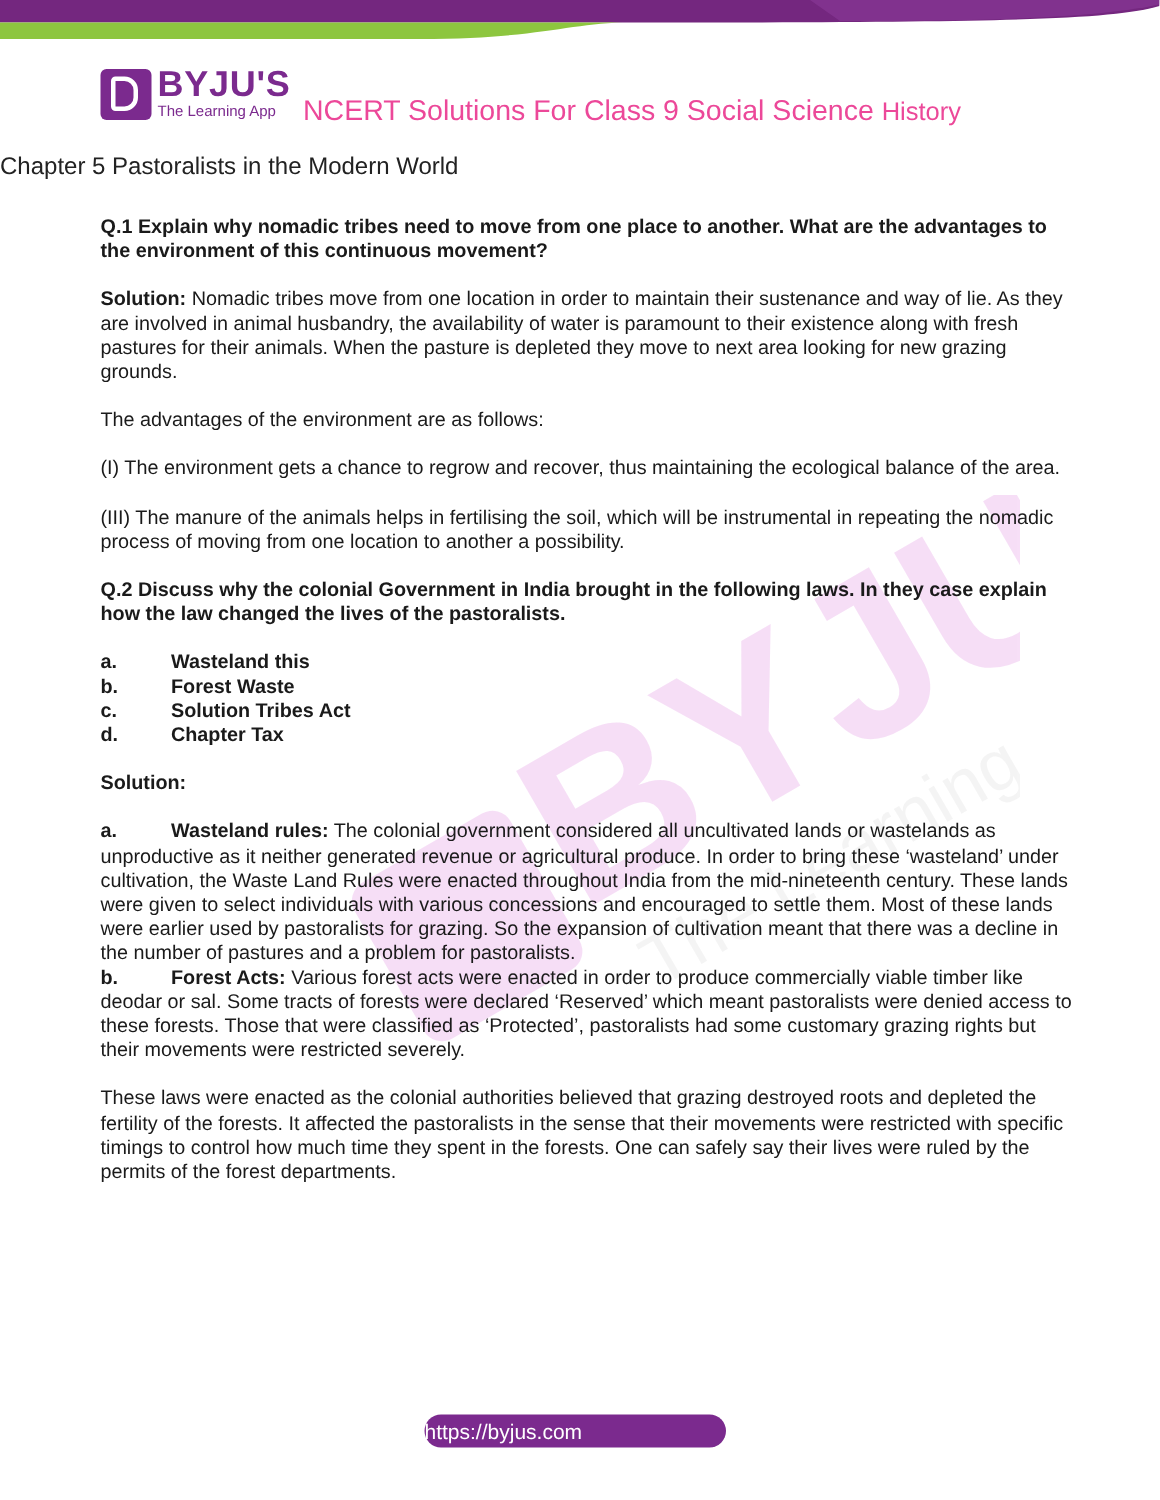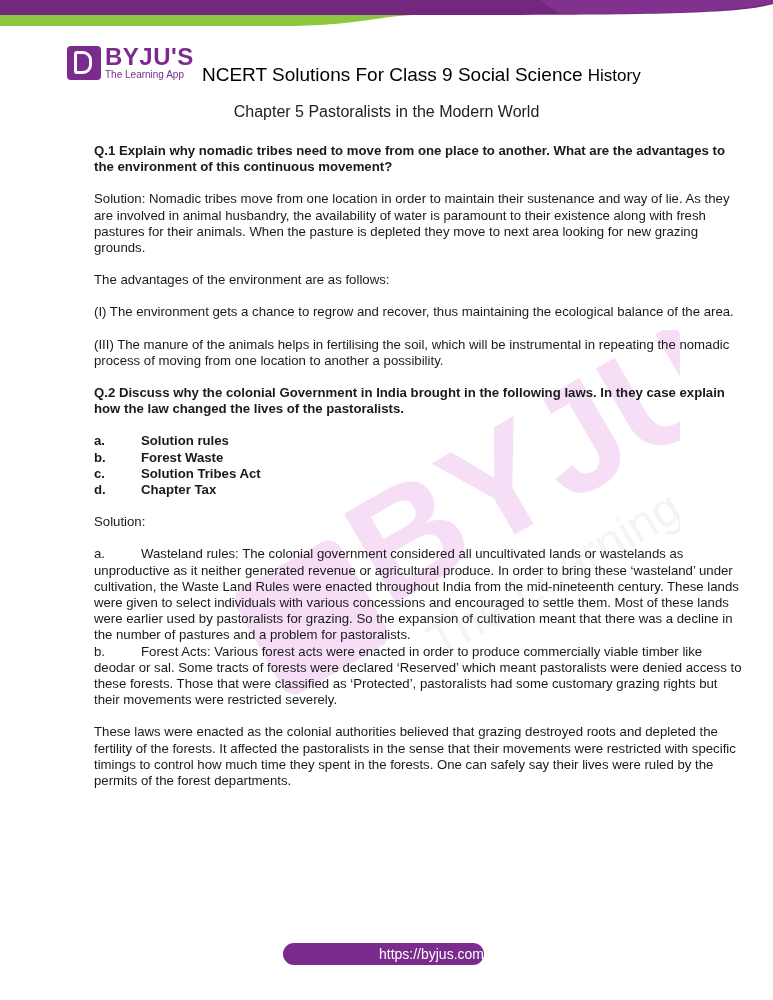--- a/index.html
+++ b/index.html
@@ -16,39 +16,39 @@
   
   .logo { position: absolute; left: 67px; top: 46px; width: 130px; height: 36px; }
   .logo-box { position: absolute; left: 0; top: 0; width: 34px; height: 34px; background: #7b2a8e;
               border-radius: 4px; }
   .logo-b { position: absolute; left: 7px; top: 5px; width: 18px; height: 23px;
             border: 3px solid #ffffff; border-radius: 3px 9px 9px 3px; box-sizing: border-box; }
   .logo-word { position: absolute; left: 38px; top: -3px; font-size: 24px; font-weight: bold;
                color: #7b2a8e; letter-spacing: 0.5px; }
   .logo-tag { position: absolute; left: 38px; top: 23px; font-size: 10px; color: #7b2a8e; white-space: nowrap; }
 
-  .doc-title { position: absolute; left: 202px; top: 64px; font-size: 19px; color: #000000; white-space: nowrap; }
+  .doc-title { position: absolute; left: 202px; top: 64px; font-size: 19px; color: #ec4899; white-space: nowrap; }
   .doc-title .sm { font-size: 17px; }
-  .chapter-title { position: absolute; left: 0; width: 773px; top: 103px; text-align: center;
+  .chapter-title { position: absolute; left: 0; width: 773px; top: 103px; text-align: left;
                    font-size: 16px; color: #222; }
 
   
-  .content { position: absolute; left: 67px; top: 143px; width: 650px; font-size: 13.2px; line-height: 16.2px; margin-left: 27px; }
+  .content { position: absolute; left: 67px; top: 143px; width: 650px; font-size: 13.2px; line-height: 16.2px; }
   .content p { margin: 0 0 16px 0; }
   .q { font-weight: bold; }
-  .b { font-weight: normal; }
+  .b { font-weight: bold; }
   .list { margin: 0 0 16px 0; }
   .list .row { display: flex; font-weight: bold; }
   .list .mk { width: 47px; }
   .tight { margin-bottom: 0 !important; }
 
   
   .footer-pill { position: absolute; left: 283px; top: 943px; width: 201px; height: 22px;
                  background: #7b2a8e; border-radius: 11px; color: #ffffff; font-size: 14px;
-                 text-align: right; line-height: 22px; }
+                 text-align: left; line-height: 22px; }
 </style>
 </head>
 <body>
 
 <svg class="banner" viewBox="0 0 773 30" preserveAspectRatio="none">
   <path d="M0 0 H773 V4 C740 14 650 15 420 15 L0 15 Z" fill="#74277f"></path>
   <path d="M540 0 H773 V3 C730 12 660 14 560 14 Z" fill="#8a3b97" opacity="0.6"></path>
   <path d="M0 15 H420 C380 15 360 26 280 26 L0 26 Z" fill="#8dc63f"></path>
 </svg>
 
@@ -78,21 +78,21 @@
   <p class="q">Q.1 Explain why nomadic tribes need to move from one place to another. What are the advantages to the environment of this continuous movement?</p>
   <p><span class="b">Solution:</span><span> Nomadic tribes move from one location in order to maintain their sustenance and way of lie. As they are involved in animal husbandry, the availability of water is paramount to their existence along with fresh pastures for their animals. When the pasture is depleted they move to next area looking for new grazing grounds.</span></p>
   <p>The advantages of the environment are as follows:</p>
   <p>(I) The environment gets a chance to regrow and recover, thus maintaining the ecological balance of the area.</p>
   <p>(III) The manure of the animals helps in fertilising the soil, which will be instrumental in repeating the nomadic process of moving from one location to another a possibility.</p>
 
   <p class="q">Q.2 Discuss why the colonial Government in India brought in the following laws. In they case explain how the law changed the lives of the pastoralists.</p>
   <div class="list">
     <div class="row">
         <span class="mk">a.</span>
-        <span>Solution rules</span>
+        <span>Wasteland this</span>
       </div>
     <div class="row">
         <span class="mk">b.</span>
         <span>Forest Waste</span>
       </div>
     <div class="row">
         <span class="mk">c.</span>
         <span>Solution Tribes Act</span>
       </div>
     <div class="row">

